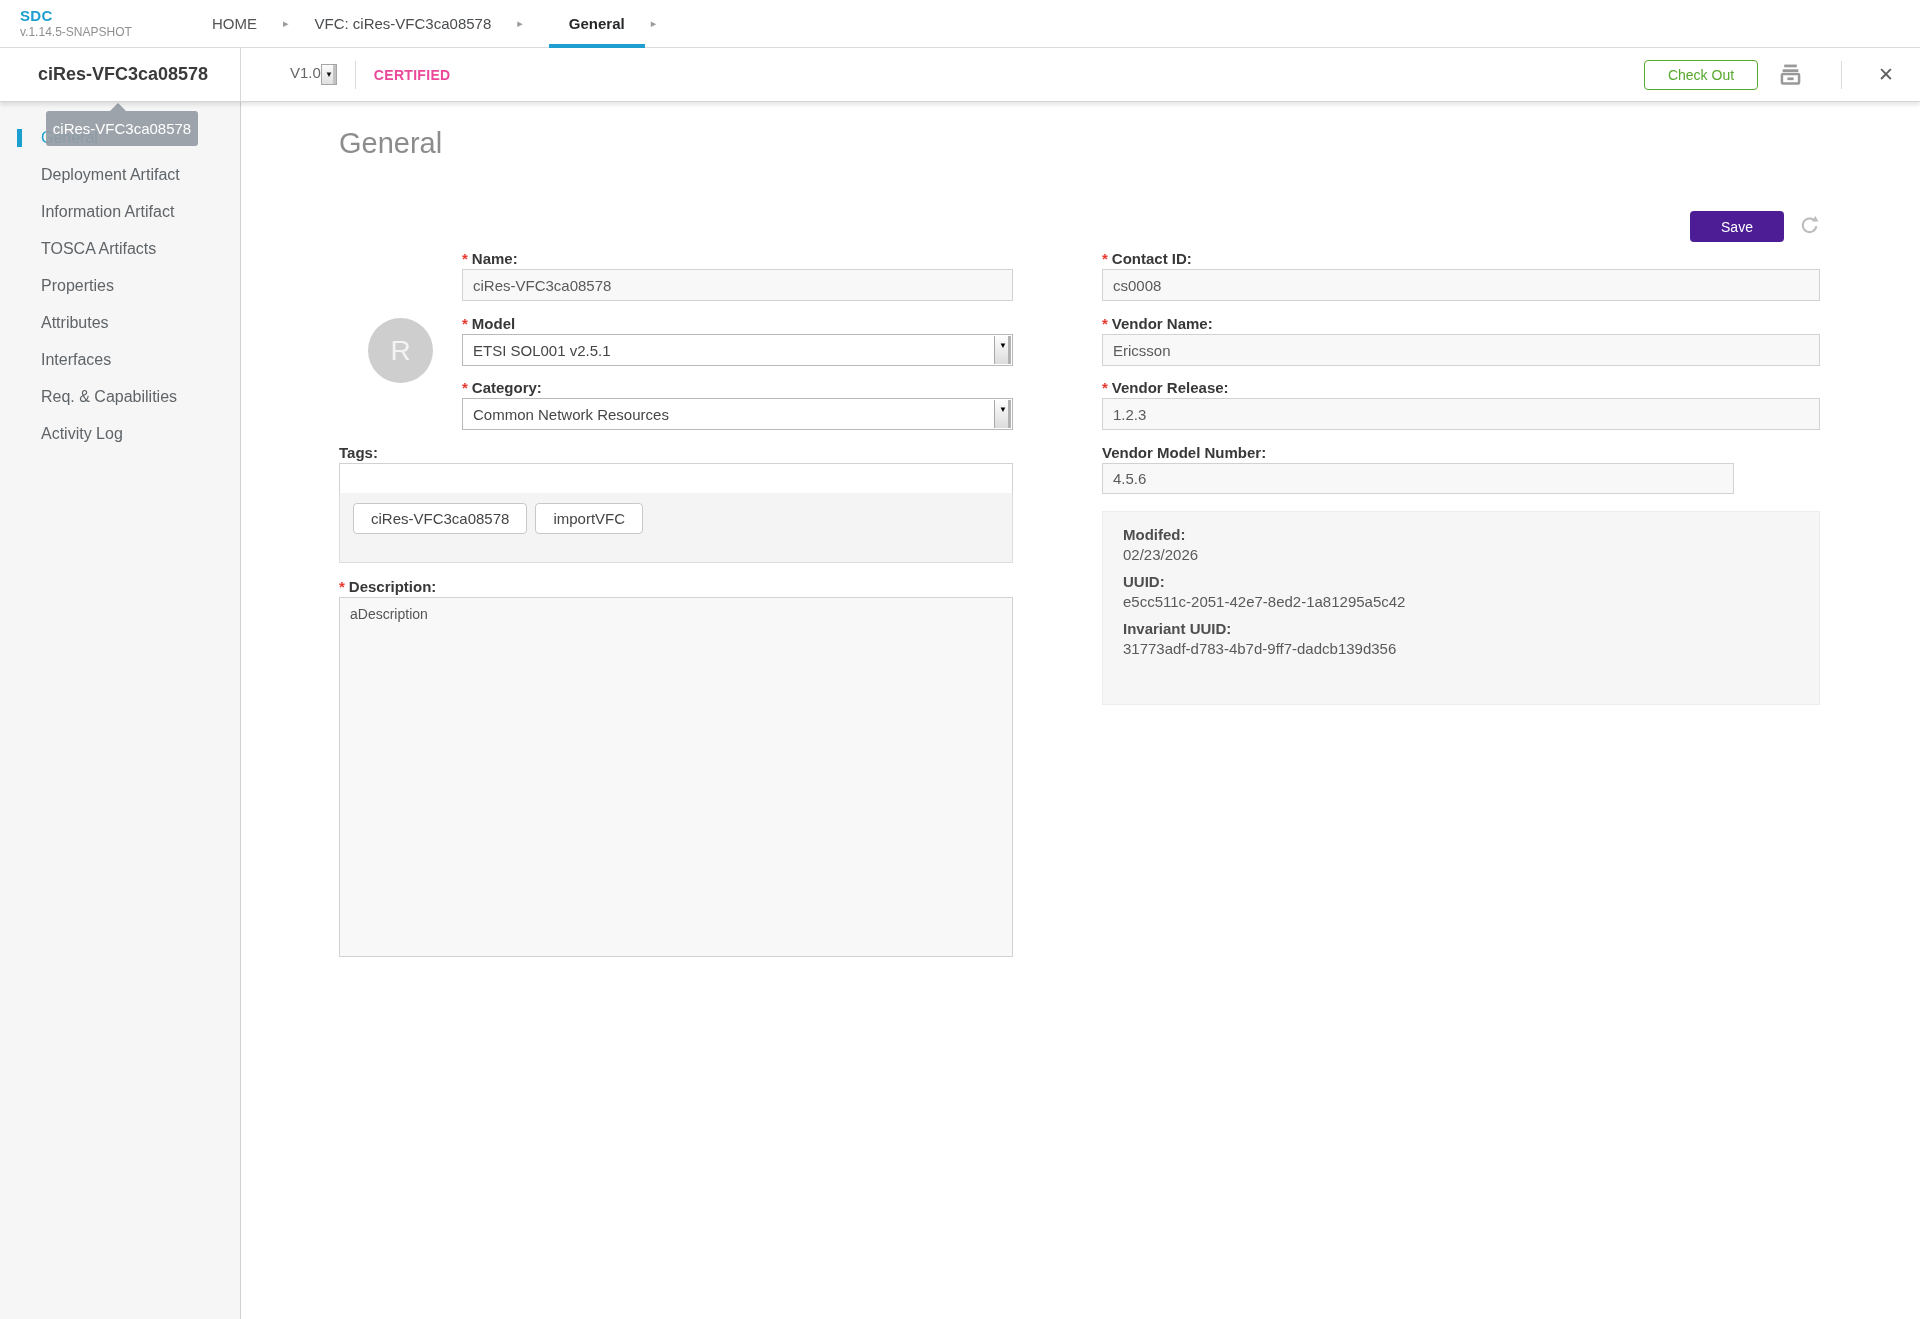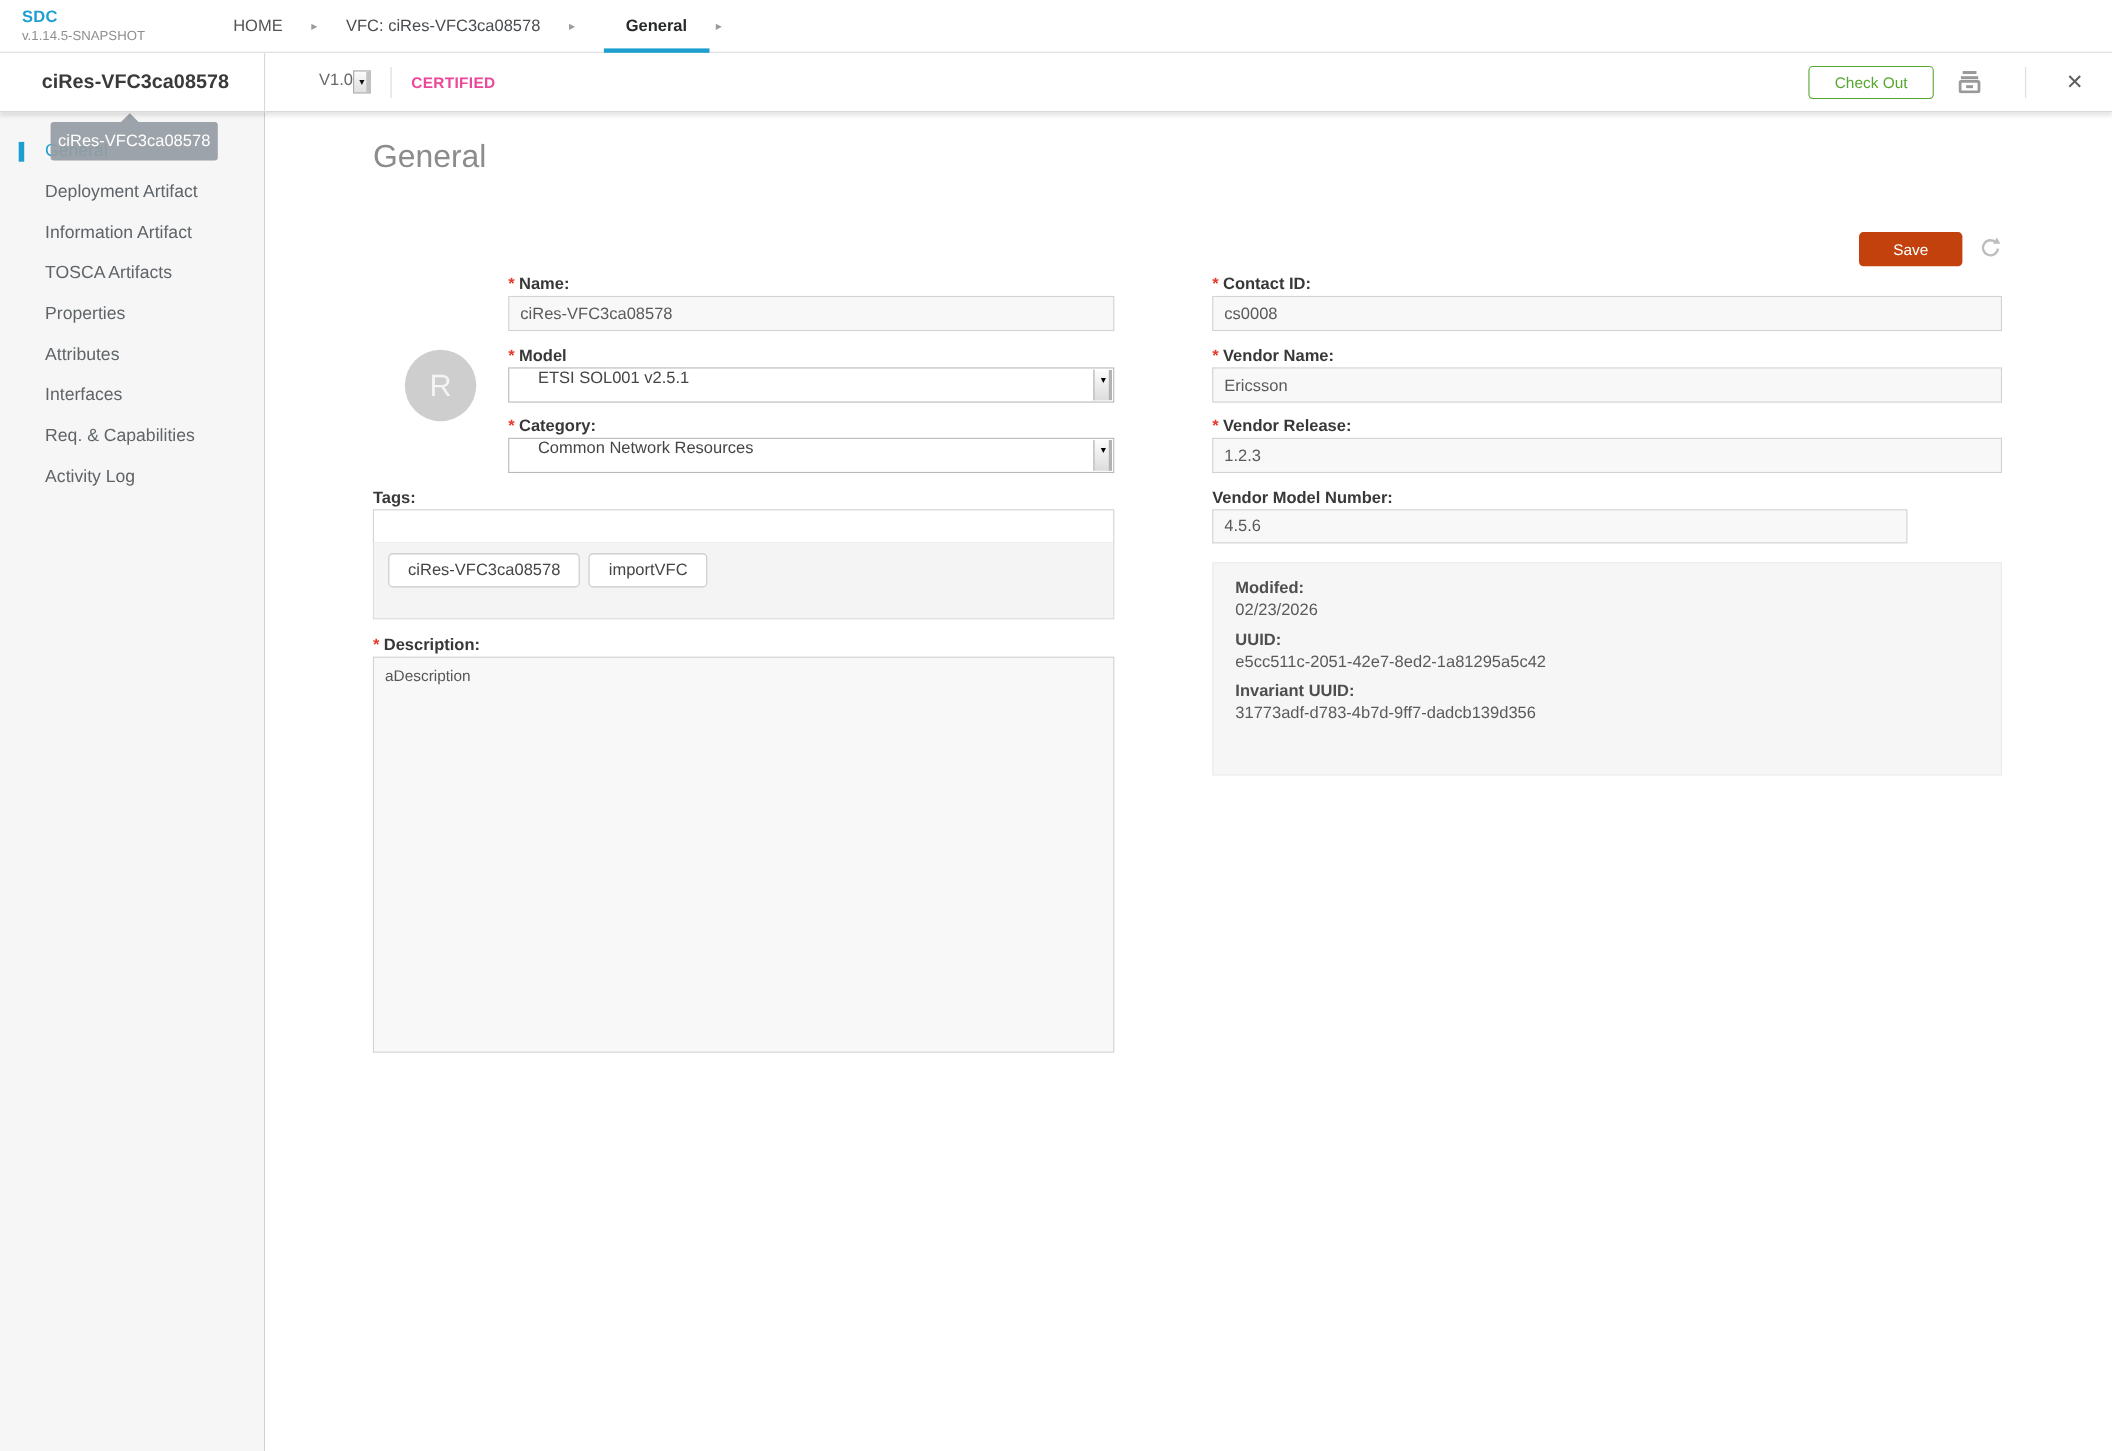--- a/index.html
+++ b/index.html
@@ -47,30 +47,30 @@
   .side-tooltip { position:absolute; left:46px; top:9px; width:152px; height:35px; background:rgba(148,156,164,.93);
                   border-radius:3px; color:#fff; font-size:15px; display:flex; align-items:center;
                   justify-content:center; z-index:3; white-space:nowrap; }
   .side-tooltip::before { content:""; position:absolute; top:-8px; left:64px;
                           border-left:8px solid transparent; border-right:8px solid transparent;
                           border-bottom:8px solid rgba(148,156,164,.93); }
 
   .content { flex:1; position:relative; background:#fff; }
   .page-title { position:absolute; left:98px; top:25px; font-size:29px; color:#8c8c8c; font-weight:400; }
 
-  .save-btn { position:absolute; left:1449px; top:109px; width:94px; height:31px; background:#c2410c;
+  .save-btn { position:absolute; left:1449px; top:109px; width:94px; height:31px; background:#4c1d95;
               color:#fff; border:none; border-radius:4px; font-size:14px; font-family:inherit; cursor:default; }
   .redo-wrap { position:absolute; left:1558px; top:112px; cursor:pointer; }
 
   .fld-label { position:absolute; font-size:15px; font-weight:600; color:#383838; white-space:nowrap; }
   .req { color:#e8392e; margin-right:4px; font-weight:700; }
   .txt-input { position:absolute; height:32px; border:1px solid #d2d2d2; background:#f8f8f8; color:#5a5a5a;
                font-size:15px; padding:0 10px; font-family:inherit; outline:none; }
   .fake-select { position:absolute; height:32px; border:1px solid #b9b9b9; background:#fff; color:#454545;
-                 font-size:15px; display:flex; padding:0 28px 0 26px; cursor:pointer; }
+                 font-size:15px; display:flex; align-items:center; padding:0 28px 0 10px; cursor:pointer; }
   .sel-btn { position:absolute; right:1px; top:1px; bottom:1px; width:17px;
              background:linear-gradient(#fdfdfd,#dcdcdc); border-left:1px solid #a8a8a8;
              box-shadow:inset -3px 0 0 #b2b2b2; display:flex; align-items:flex-start;
              justify-content:center; font-size:8px; color:#000; padding-top:5px; }
 
   .avatar { position:absolute; left:127px; top:216px; width:65px; height:65px; border-radius:50%;
             background:#cecece; color:#f4f4f4; font-size:28px; font-weight:300;
             display:flex; align-items:center; justify-content:center; }
 
   .tags-box { position:absolute; left:98px; top:391px; width:674px; height:70px; background:#f4f4f4;

